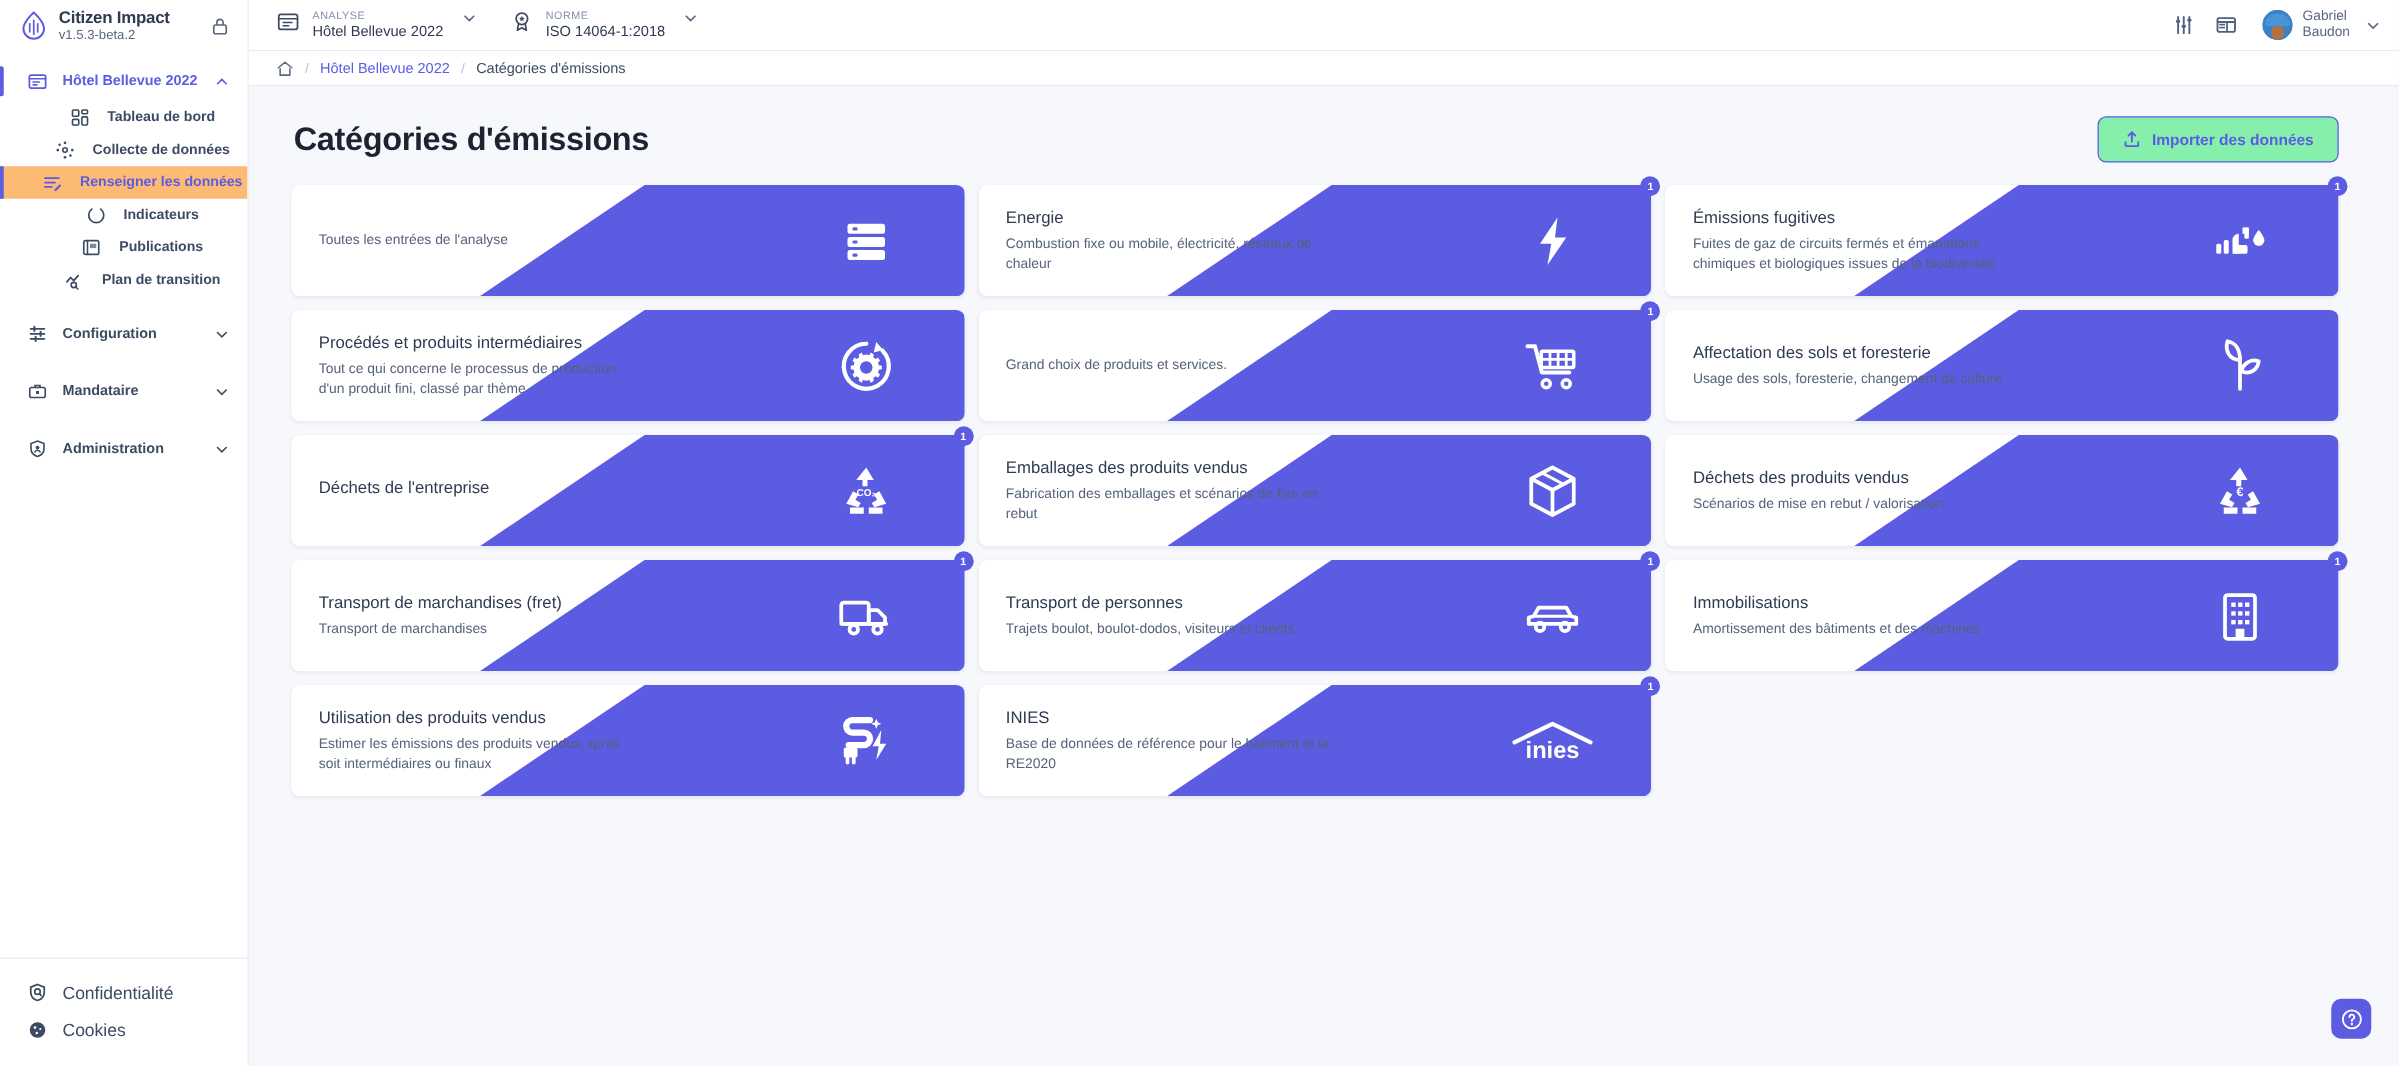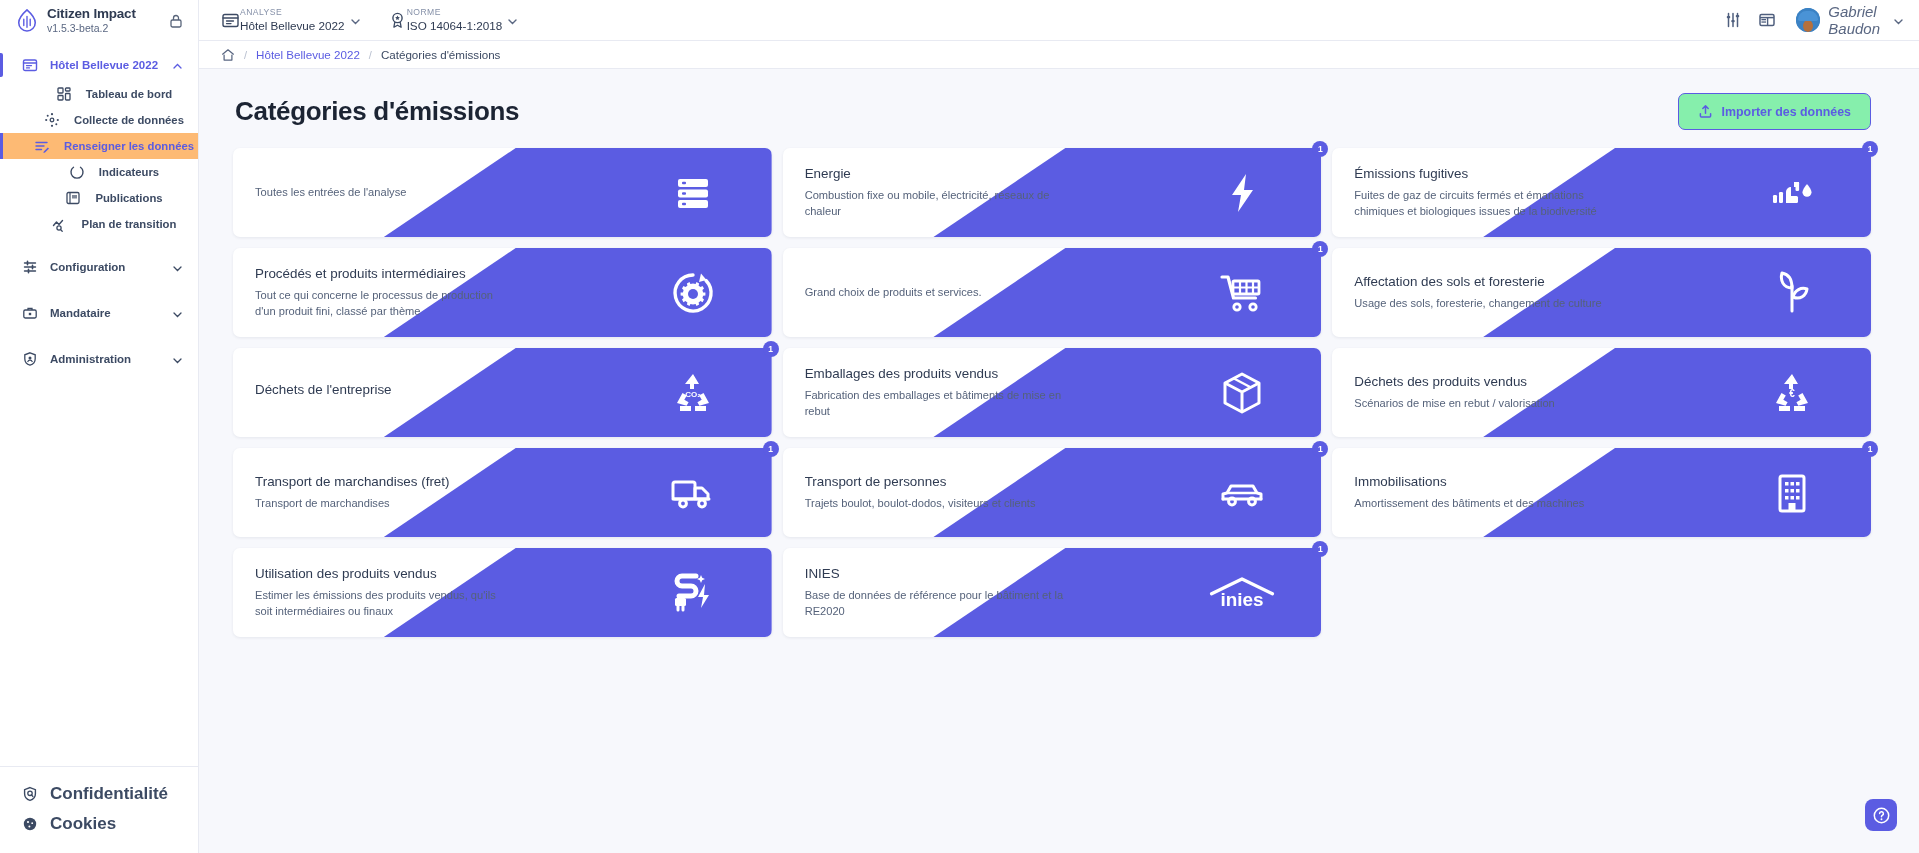--- a/index.html
+++ b/index.html
@@ -56,46 +56,46 @@
     content: ""; position: absolute; left: 0; top: 0; width: 3px; height: 26px;
     background: #5b5ce2;
   }
   .nav-sep { height: 14px; }
 
   .sidebar-foot { border-top: 1px solid #e8eaf2; padding: 12px 0 14px; }
   .foot-item {
     display: flex; align-items: center; height: 30px;
     padding-left: 22px; gap: 12px; cursor: pointer;
   }
-  .foot-item span { font-size: 17px; font-weight: bold; color: #3c4a63; }
+  .foot-item span { font-size: 14px; font-weight: normal; color: #3c4a63; }
 
   
   .main { flex: 1; display: flex; flex-direction: column; min-width: 0; }
 
   .topbar {
     height: 41px; background: #fff; border-bottom: 1px solid #e8eaf2;
     display: flex; align-items: center; padding: 0 14px 0 22px;
   }
-  .selector { display: flex; align-items: center; cursor: pointer; margin-right: 26px; }
+  .selector { display: flex; gap: 10px; cursor: pointer; margin-right: 26px; }
   .sel-icon { width: 19px; height: 19px; flex: 0 0 19px; }
   .sel-text { line-height: 1.12; }
   .sel-kicker { font-size: 8.6px; color: #8590a8; letter-spacing: .45px; font-weight: normal; }
   .sel-value { font-size: 11.7px; color: #2f3b52; margin-top: 1px; }
   .sel-chev { width: 13px; height: 13px; flex: 0 0 13px; margin-left: 4px; }
   .topbar-spacer { flex: 1; }
   .top-icon-btn { width: 30px; height: 30px; display: flex; align-items: center; justify-content: center; cursor: pointer; margin-left: 4px; }
   .user-chip { display: flex; align-items: center; gap: 8px; cursor: pointer; margin-left: 14px; }
   .avatar {
     width: 24px; height: 24px; border-radius: 50%; flex: 0 0 24px;
     background: #3b82c4; overflow: hidden; position: relative;
   }
   .avatar .hair { position: absolute; inset: 0; background: #3b82c4; }
   .avatar .cap { position: absolute; left: 2px; top: 3px; width: 20px; height: 10px; border-radius: 10px 10px 2px 2px; background: #4a93d6; }
   .avatar .chin { position: absolute; left: 7px; top: 12px; width: 10px; height: 12px; border-radius: 50%; background: #b5703c; }
-  .user-name { font-size: 15px; color: #5a6782; line-height: 1.15; font-style: italic; }
+  .user-name { font-size: 11px; color: #5a6782; line-height: 1.15; }
 
   .breadcrumb {
     height: 28px; background: #fff; border-bottom: 1px solid #e8eaf2;
     display: flex; align-items: center; padding-left: 22px; gap: 9px;
   }
   .bc-home { width: 14px; height: 14px; cursor: pointer; }
   .bc-sep { color: #b9c0d0; font-size: 11px; }
   .bc-link { font-size: 11.6px; color: #5b5ce2; cursor: pointer; }
   .bc-cur { font-size: 11.6px; color: #3c4a63; }
 
@@ -577,21 +577,21 @@
               <div class="card-icon">
                 <svg viewBox="0 0 46 46">
                   <path d="M23 4l17 9v20l-17 9-17-9V13z" fill="none" stroke="#fff" stroke-width="3" stroke-linejoin="round"></path>
                   <path d="M23 22v20M23 22L6 13M23 22l17-9" fill="none" stroke="#fff" stroke-width="3" stroke-linejoin="round"></path>
                   <path d="M15 8.5l16 8.5" stroke="#fff" stroke-width="2.4"></path>
                 </svg>
               </div>
             </div>
             <div class="card-text">
               <div class="card-title">Emballages des produits vendus</div>
-              <div class="card-desc">Fabrication des emballages et bâtiments de mise en rebut</div>
+              <div class="card-desc">Fabrication des emballages et scénarios de fixe en rebut</div>
             </div>
           </div>
           <div class="card">
             <div class="card-clip">
               <div class="card-wedge"></div>
               <div class="card-icon">
                 <svg viewBox="0 0 46 46">
                   <path d="M23 4l6 10h-5v5h-4v-5h-5z" fill="#fff"></path>
                   <path d="M7 33l5.5-10 4.3 2.5-2.5 4.3 4.3 2.5-2 3.5-9.6-2.8z" fill="#fff"></path>
                   <path d="M39 33l-5.5-10-4.3 2.5 2.5 4.3-4.3 2.5 2 3.5 9.6-2.8z" fill="#fff"></path>

